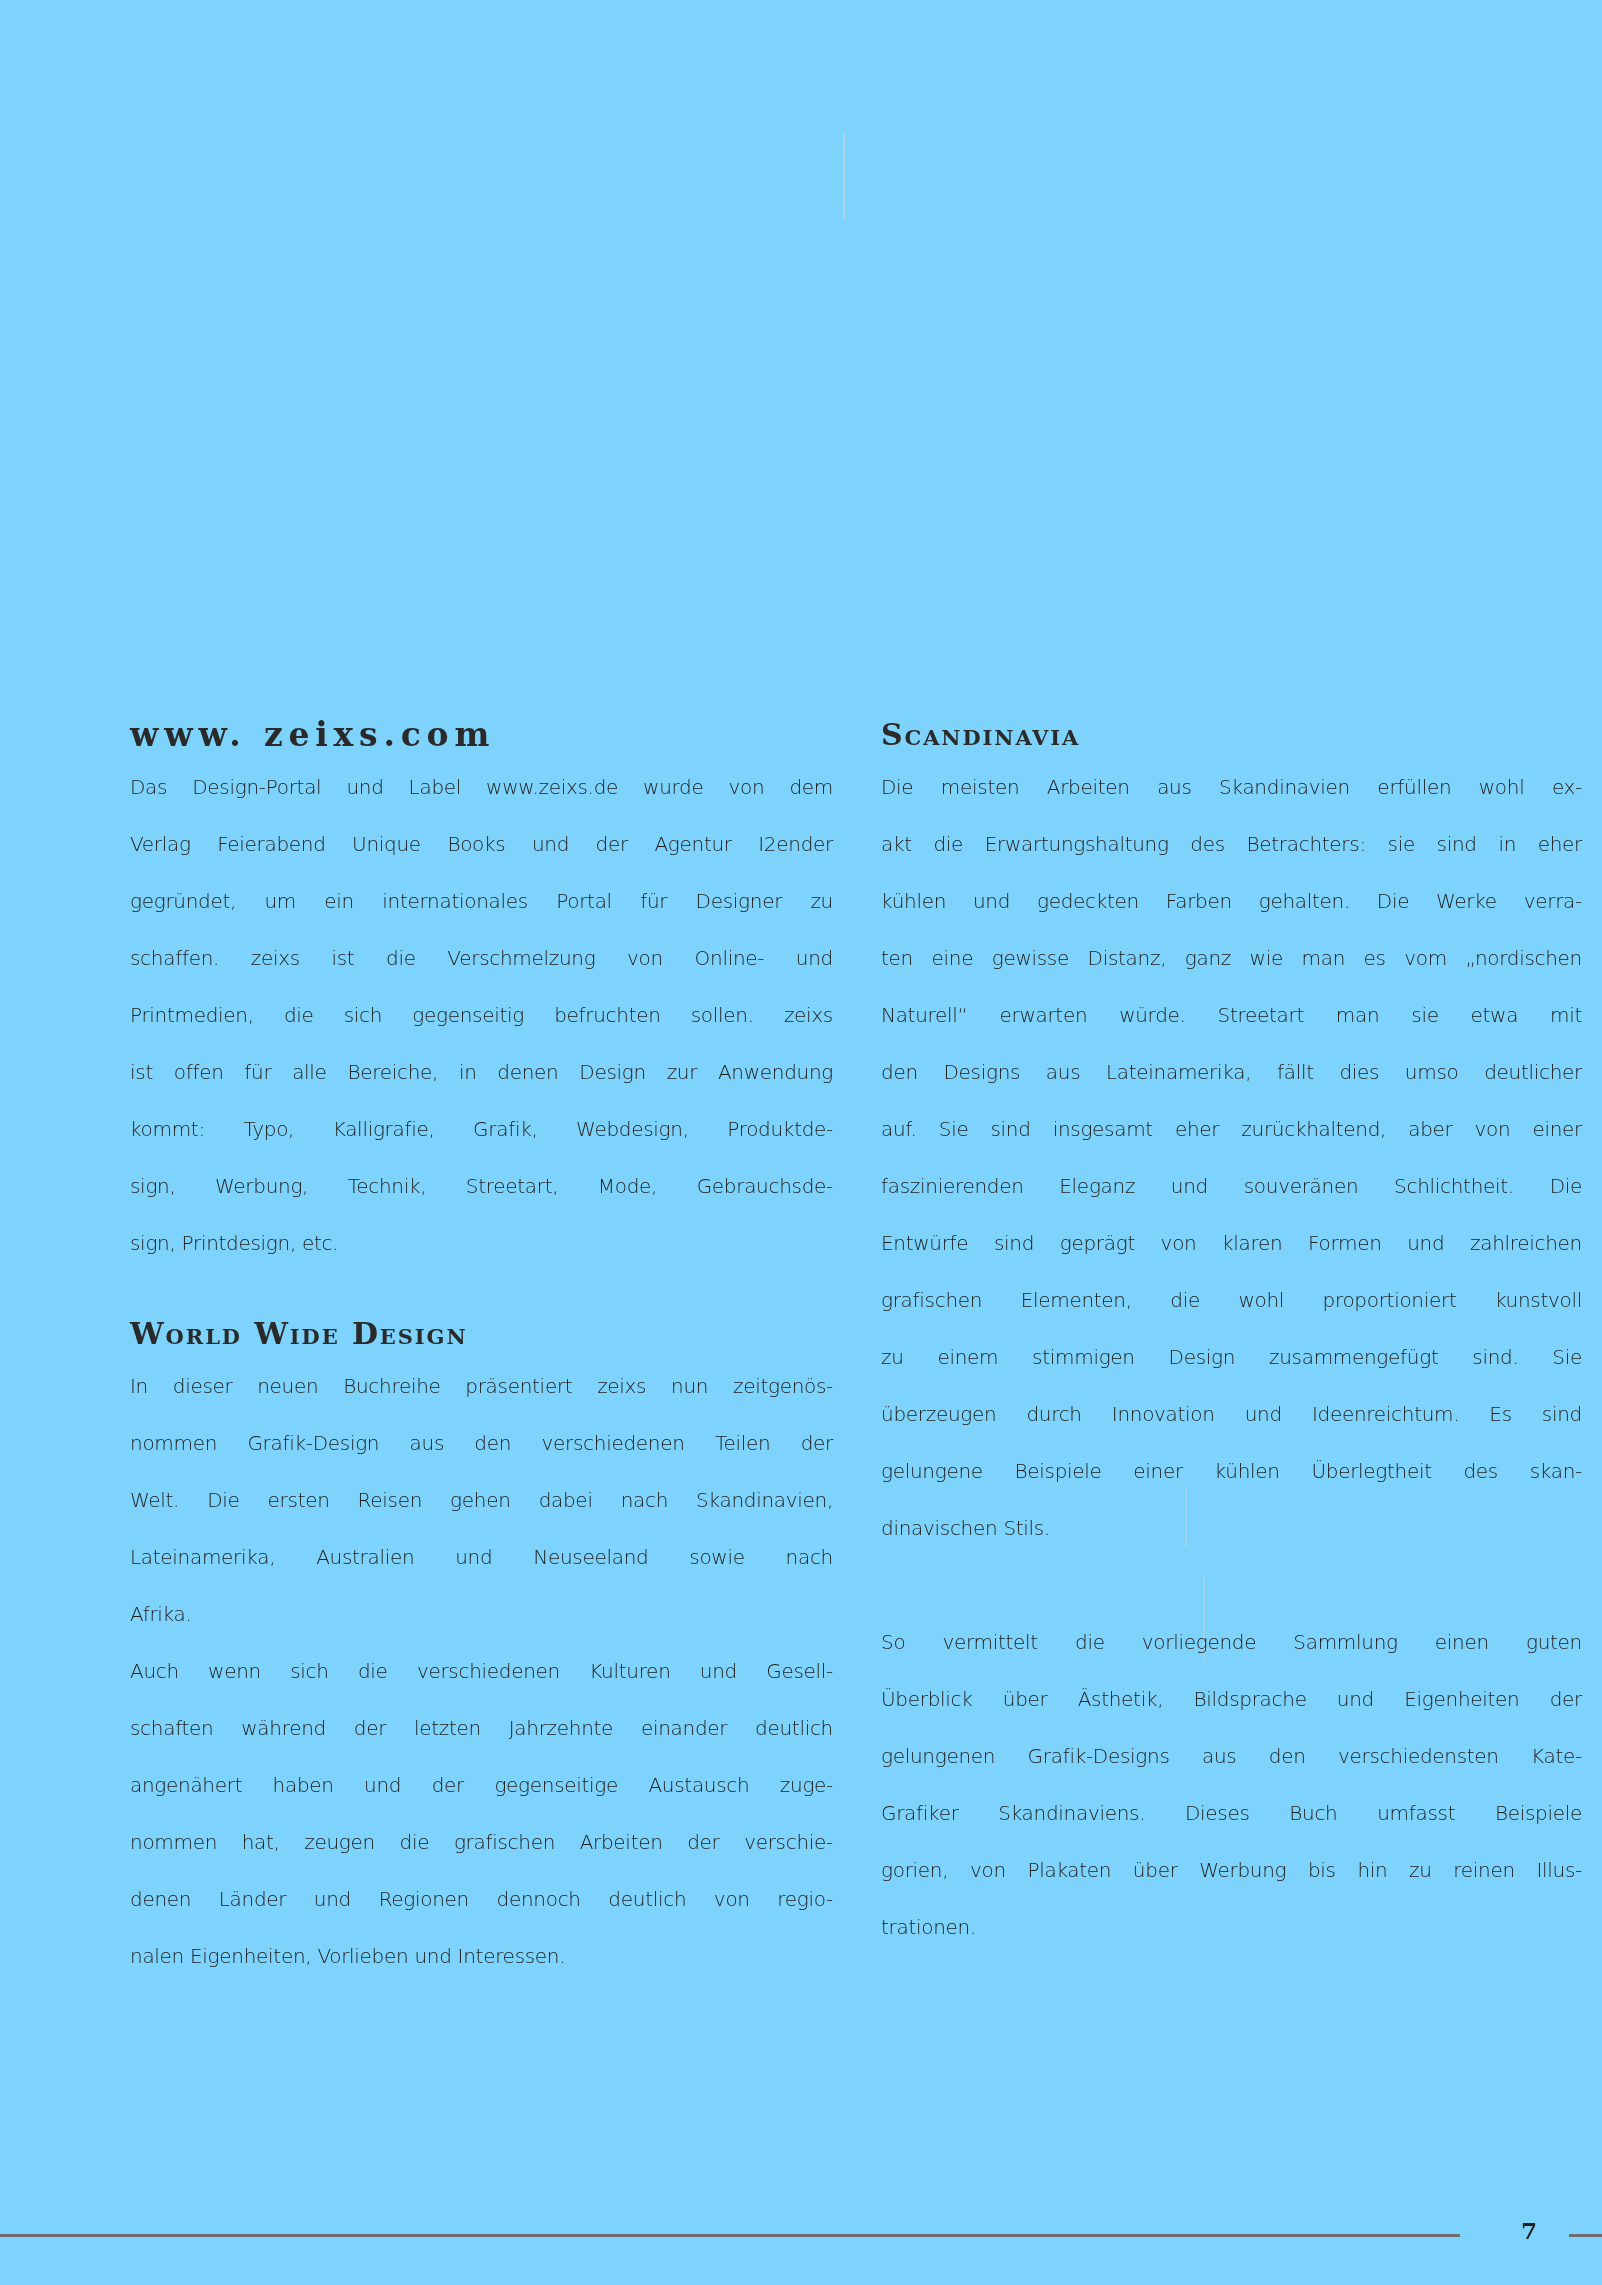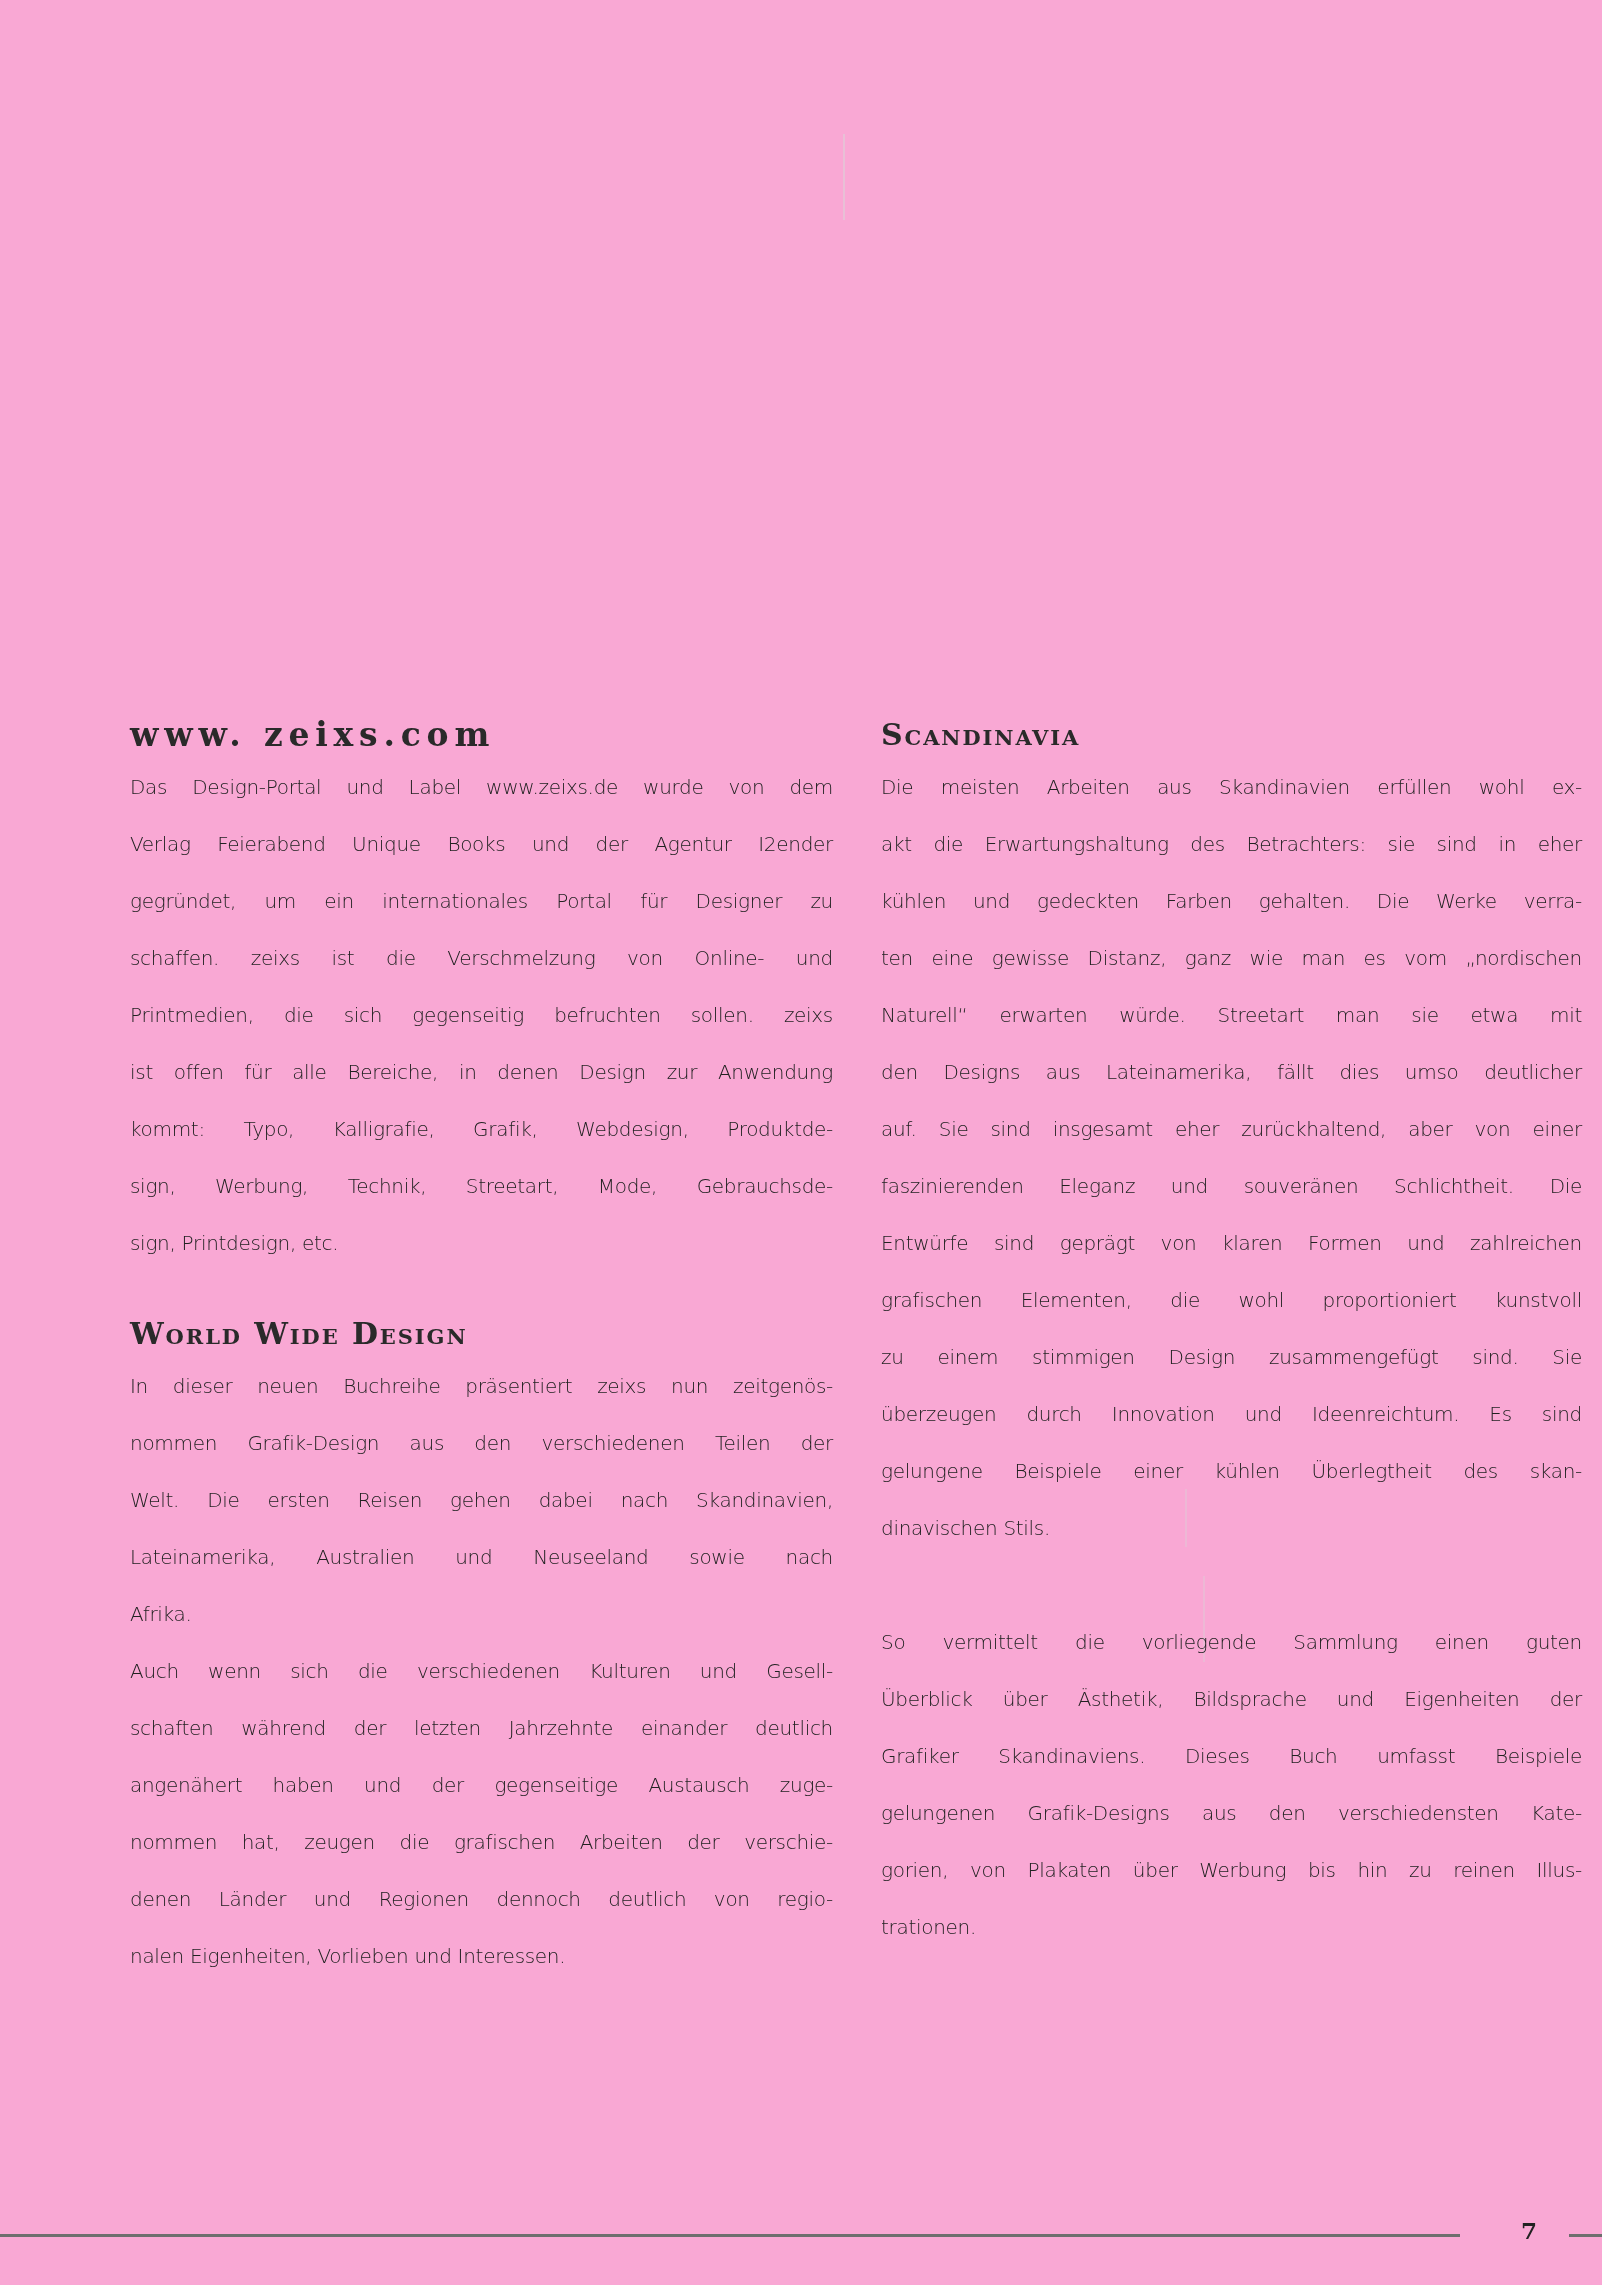--- a/index.html
+++ b/index.html
@@ -11,21 +11,21 @@
       width: 1602px;
       height: 2285px;
       position: relative;
       overflow: hidden;
       color: #1c1c1c;
       font-family: "DejaVu Sans", sans-serif;
     }
     .page {
       position: absolute;
       inset: 0;
-      background: #f9a8d4;
+      background: #7dd3fc;
     }
     .col {
       position: absolute;
       top: 711px;
     }
     .col-left { left: 130px; width: 703px; }
     .col-right { left: 881px; width: 701px; }
 
     .heading {
       font-family: "DejaVu Serif", serif;
@@ -163,22 +163,22 @@
         <span class="ln">grafischen Elementen, die wohl proportioniert kunstvoll</span>
         <span class="ln">zu einem stimmigen Design zusammengefügt sind. Sie</span>
         <span class="ln">überzeugen durch Innovation und Ideenreichtum. Es sind</span>
         <span class="ln">gelungene Beispiele einer kühlen Überlegtheit des skan-</span>
         <span class="ln last">dinavischen Stils.</span>
       </p>
       <div class="gap-para"></div>
       <p class="para">
         <span class="ln">So vermittelt die vorliegende Sammlung einen guten</span>
         <span class="ln">Überblick über Ästhetik, Bildsprache und Eigenheiten der</span>
+        <span class="ln">gelungenen Grafik-Designs aus den verschiedensten Kate-</span>
         <span class="ln">Grafiker Skandinaviens. Dieses Buch umfasst Beispiele</span>
-        <span class="ln">gelungenen Grafik-Designs aus den verschiedensten Kate-</span>
         <span class="ln">gorien, von  Plakaten über Werbung bis hin zu reinen Illus-</span>
         <span class="ln last">trationen.</span>
       </p>
     </section>
   </div>
 
   <div class="footer-rule-left"></div>
   <div class="page-number">7</div>
   <div class="footer-rule-right"></div>
 </div>

